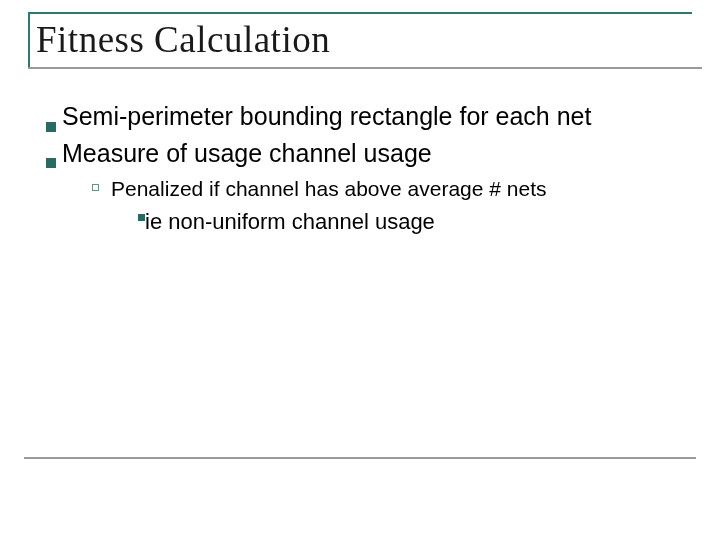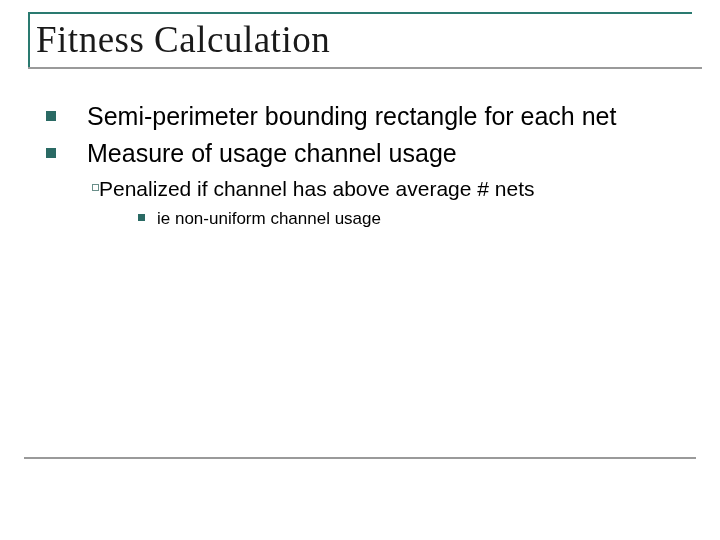--- a/index.html
+++ b/index.html
@@ -50,22 +50,22 @@
     font-family: Arial, Helvetica, sans-serif;
     color: #000;
   }
 
   .lvl1 {
     margin-left: 28px;
     margin-right: 30px;
   }
   .lvl1-item {
     display: flex;
-    align-items: flex-start;
-    gap: 31px;
+    align-items: flex-end;
+    gap: 6px;
     font-size: 25px;
     line-height: 1.22;
     margin-bottom: 6px;
   }
   .sq-bullet {
     width: 10px;
     height: 10px;
     background: #2a6a64;
     flex: 0 0 auto;
     margin-top: 10px;
@@ -85,35 +85,35 @@
   }
 
   .lvl2 {
     margin-left: 74px;
     margin-right: 30px;
     margin-top: 8px;
   }
   .lvl2-item {
     display: flex;
     align-items: flex-start;
+    gap: 12px;
     font-size: 21px;
     line-height: 1.25;
     margin-bottom: 6px;
   }
 
   .lvl3 {
     margin-left: 120px;
     margin-right: 30px;
     margin-top: 6px;
   }
   .lvl3-item {
     display: flex;
     align-items: flex-start;
-    gap: 12px;
-    font-size: 17px;
+    font-size: 22px;
     line-height: 1.25;
   }
 
   
   .bottom-line {
     position: absolute;
     left: 24px;
     right: 24px;
     bottom: 24px;
     height: 2px;

